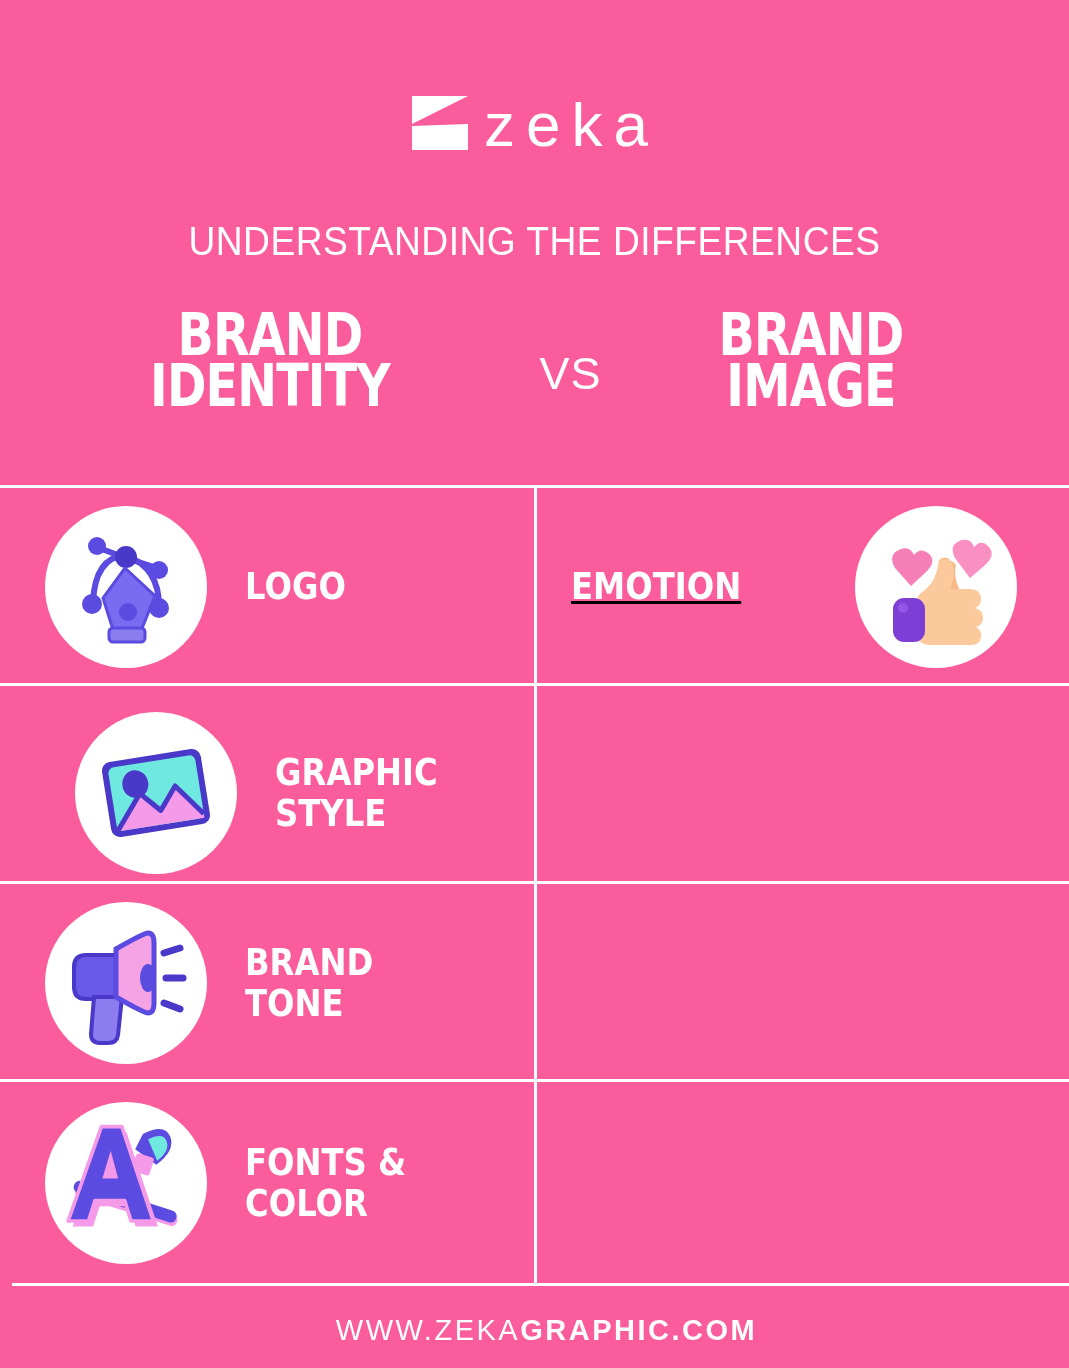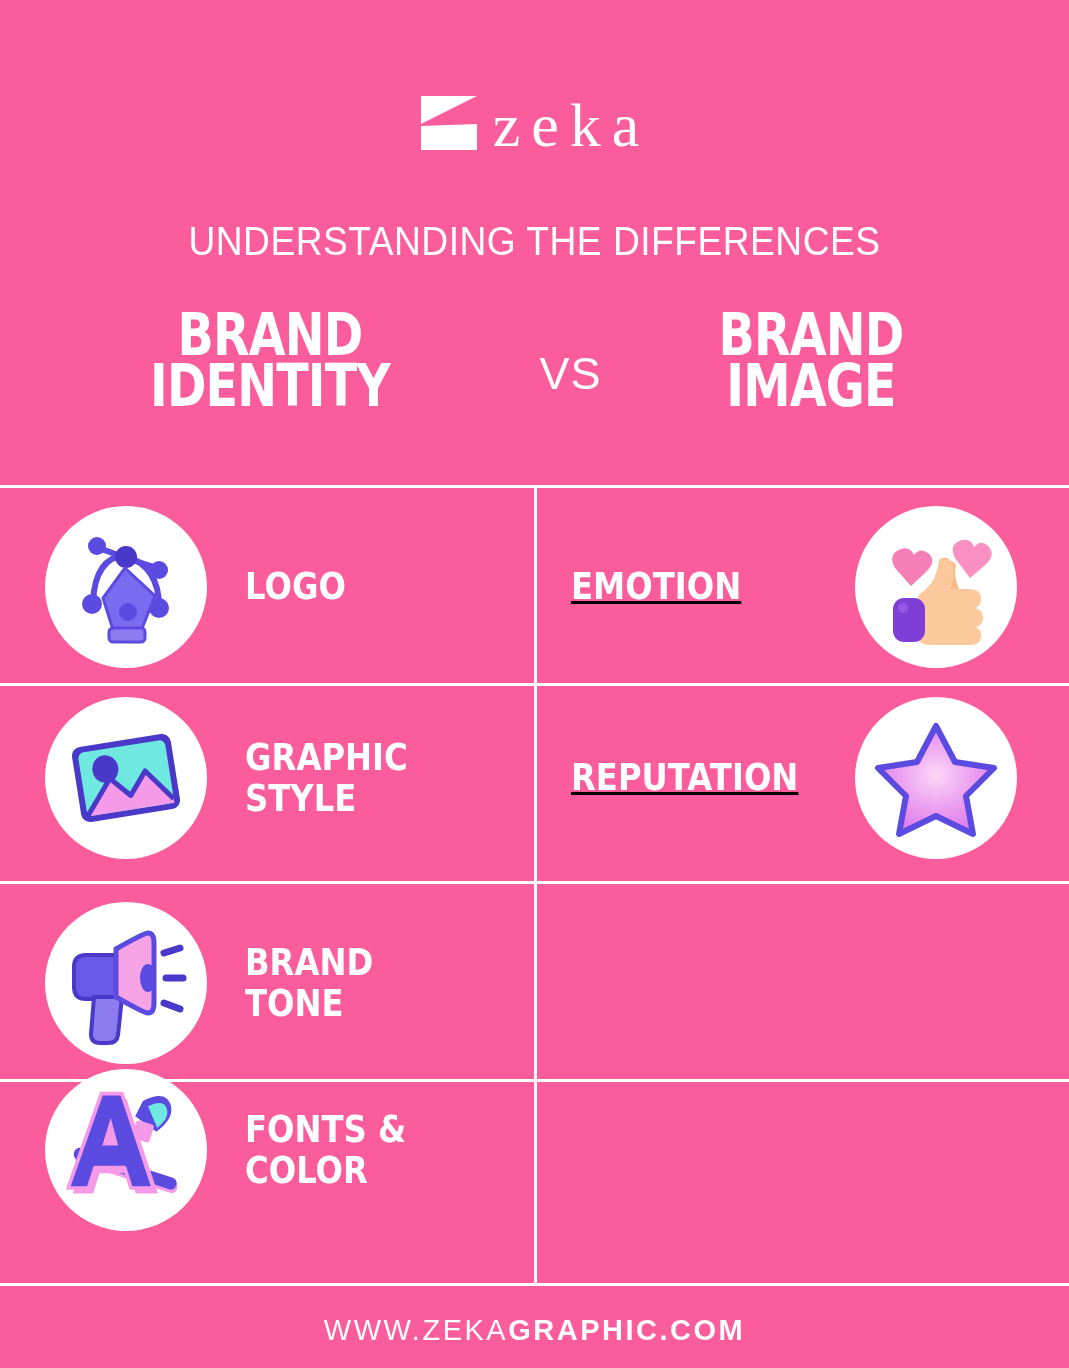--- a/index.html
+++ b/index.html
@@ -18,21 +18,21 @@
   
   .header { position:absolute; left:0; top:0; width:1069px; height:485px; }
 
   .logo-wrap {
     position:absolute; left:0; top:92px; width:1069px;
     display:flex; align-items:center; justify-content:center; gap:14px;
   }
   .logo-mark { display:block; }
   .logo-word {
     color:#fff; font-size:62px; font-weight:500; letter-spacing:11px;
-    line-height:1; font-family:Liberation Serif, serif;
+    line-height:1; font-family:Liberation Sans, sans-serif;
     position:relative; top:2px;
   }
 
   .subtitle {
     position:absolute; left:0; top:219px; width:1069px;
     text-align:center; color:#fff;
     font-size:40px; font-weight:400; letter-spacing:0.5px;
     font-family:"Liberation Sans Narrow","Liberation Sans",sans-serif;
     transform:scaleX(0.93); transform-origin:center;
     white-space:nowrap;
@@ -85,21 +85,21 @@
     letter-spacing:0px; transform:scaleX(0.85); transform-origin:left center;
     white-space:pre-line;
   }
   .label-left  { margin-left:38px; }
   .label-right { margin-left:0; width:330px; }
 
   .cell-right .icon-circle { position:absolute; right:52px; top:18px; }
 
   
   .footer {
-    position:absolute; left:0; top:1283px; width:927px; height:85px;
+    position:absolute; left:12px; top:1283px; width:927px; height:85px;
   }
   .footer-line { position:absolute; left:0; top:0; width:1069px; height:3px; background:#fff; }
   .footer-text {
     position:absolute; left:0; top:31px; width:1069px; text-align:center;
     color:#fff; font-size:29px; letter-spacing:2.5px;
     font-family:"Liberation Sans",sans-serif;
   }
   .footer-text .thin { font-weight:400; }
   .footer-text .bold { font-weight:700; }
 </style>
@@ -174,52 +174,37 @@
             <path d="M84 36 q-7 -14 7 -18 q9 -2 12 7 q7 -8 14 -1 q9 9 -4 20 l-14 12 z" fill="#FA8FC2"></path>
             <path d="M68 38 q9 -6 13 4 q4 13 -3 25 h20 q12 0 12 10 q0 7 -6 9 q8 2 8 10 q0 7 -7 9 q6 3 5 10 q-1 8 -10 8 h-40 q-14 0 -14 -12 v-32 q0 -6 8 -11 q12 -10 14 -30z" fill="#FBC99C"></path>
             <path d="M68 38 q9 -6 13 4 q4 13 -3 25 h10 q-6 -14 -3 -24 q-6 -8 -17 -5z" fill="#F8B986"></path>
             <rect x="22" y="76" width="32" height="44" rx="11" fill="#7D3FD6"></rect>
             <circle cx="32" cy="86" r="5" fill="#9657E8"></circle>
           </svg>
         </div>
       </div>
     </div>
 
-    <div class="row" style="top:194px;">
+    <div class="row" style="top:209px;padding-left:30px;">
       <div class="cell cell-left">
         <div class="icon-circle">
           <svg width="128" height="128" viewBox="0 0 128 128">
             <g transform="rotate(-9 64 64)">
               <rect x="14" y="26" width="100" height="76" rx="9" fill="#4A39C9"></rect>
               <rect x="20" y="32" width="88" height="64" rx="6" fill="#6FE8E0"></rect>
               <path d="M20 96 L48 62 L66 82 L84 60 L108 92 L108 96 Z" fill="#F49AE8"></path>
               <path d="M20 96 L48 62 L66 82 L84 60 L108 92" fill="none" stroke="#4A39C9" stroke-width="5" stroke-linejoin="round"></path>
               <ellipse cx="45" cy="52" rx="13" ry="14" fill="#4A39C9"></ellipse>
             </g>
           </svg>
         </div>
         <div class="cell-label label-left">GRAPHIC
 STYLE</div>
       </div>
 
-      <div class="cell cell-right">
-        <div class="cell-label label-right">REPUTATION</div>
-        <div class="icon-circle">
-          <svg width="128" height="128" viewBox="0 0 128 128">
-            <defs>
-              <radialGradient id="starGrad" cx="50%" cy="45%" r="60%">
-                <stop offset="0%" stop-color="#FBD6F7"></stop>
-                <stop offset="55%" stop-color="#EC9DF0"></stop>
-                <stop offset="100%" stop-color="#D977E8"></stop>
-              </radialGradient>
-            </defs>
-            <path d="M64 12 L83 48 L122 54 L94 82 L101 120 L64 102 L27 120 L34 82 L6 54 L45 48 Z" fill="url(#starGrad)" stroke="#5B4BE0" stroke-width="6" stroke-linejoin="round"></path>
-          </svg>
-        </div>
-      </div>
     </div>
 
     <div class="row" style="top:399px;">
       <div class="cell cell-left">
         <div class="icon-circle">
           <svg width="132" height="132" viewBox="0 0 132 132">
             <path d="M14 50 q0 -12 12 -12 h30 v44 h-30 q-12 0 -12 -12z" fill="#6A59E8" stroke="#4A39C9" stroke-width="4"></path>
             <path d="M34 80 h28 l-4 38 q-1 8 -10 8 h-8 q-9 0 -9 -9z" fill="#8C7CF0" stroke="#4A39C9" stroke-width="4"></path>
             <path d="M56 32 q28 -16 32 -16 q6 0 6 10 v60 q0 10 -6 10 q-4 0 -32 -16z" fill="#F6A3E6" stroke="#5B4BE0" stroke-width="5"></path>
             <ellipse cx="88" cy="61" rx="8" ry="14" fill="#5B4BE0"></ellipse>
@@ -229,21 +214,21 @@
               <line x1="104" y1="86" x2="120" y2="92"></line>
             </g>
           </svg>
         </div>
         <div class="cell-label label-left">BRAND
 TONE</div>
       </div>
 
     </div>
 
-    <div class="row" style="top:566px;align-items:flex-end;">
+    <div class="row" style="top:599px;align-items:flex-end;">
       <div class="cell cell-left">
         <div class="icon-circle">
           <svg width="175" height="175" viewBox="0 0 175 175">
             <g transform="rotate(-14 87 87)">
               <rect x="24" y="104" width="116" height="13" rx="6" fill="#F49AE8" transform="rotate(32 82 110)"></rect>
               <rect x="24" y="100" width="116" height="13" rx="6" fill="#5B4BE0" transform="rotate(32 82 106)"></rect>
               <path d="M118 40 q26 -6 28 10 q2 16 -22 26 l-18 -22z" fill="#5B4BE0"></path>
               <path d="M122 47 q18 -4 19 7 q1 11 -15 18 z" fill="#6FE8E0"></path>
               <rect x="100" y="62" width="20" height="20" rx="3" fill="#F49AE8" transform="rotate(32 110 72)"></rect>
             </g>

